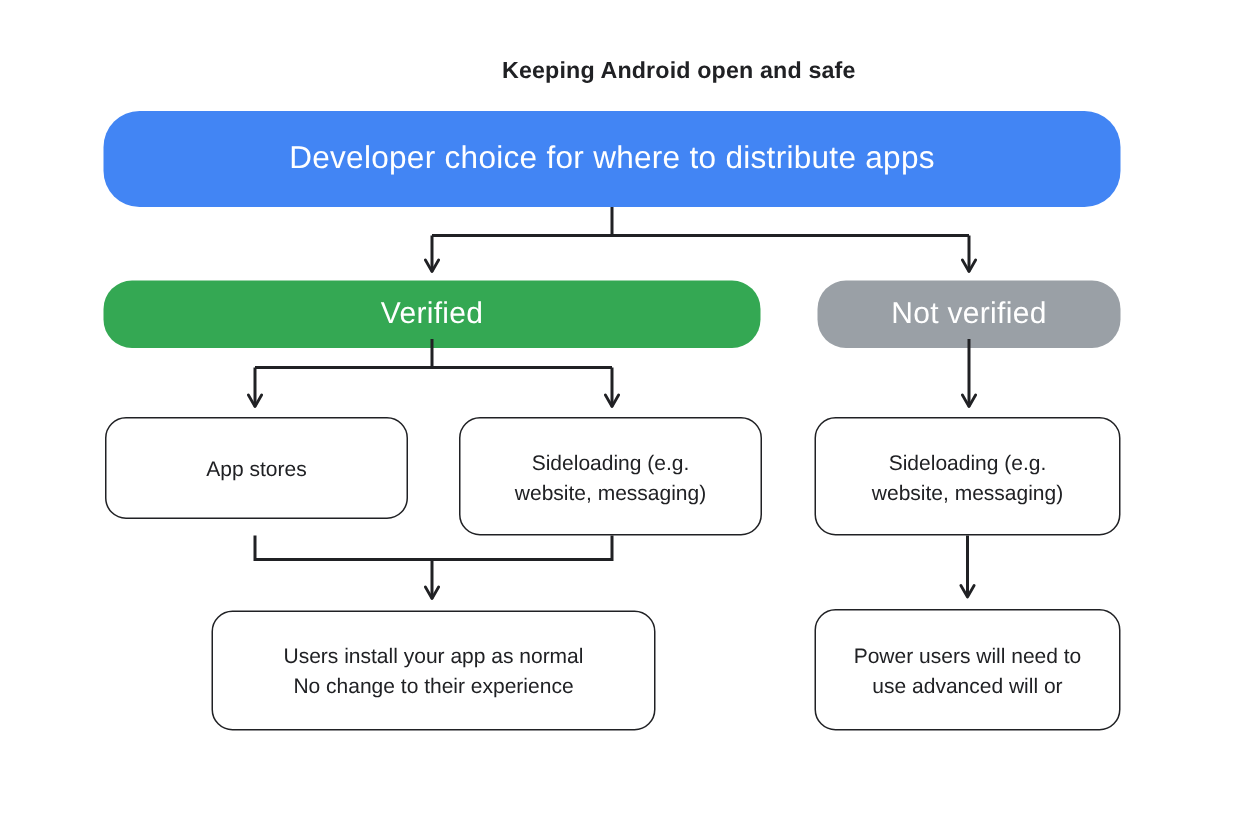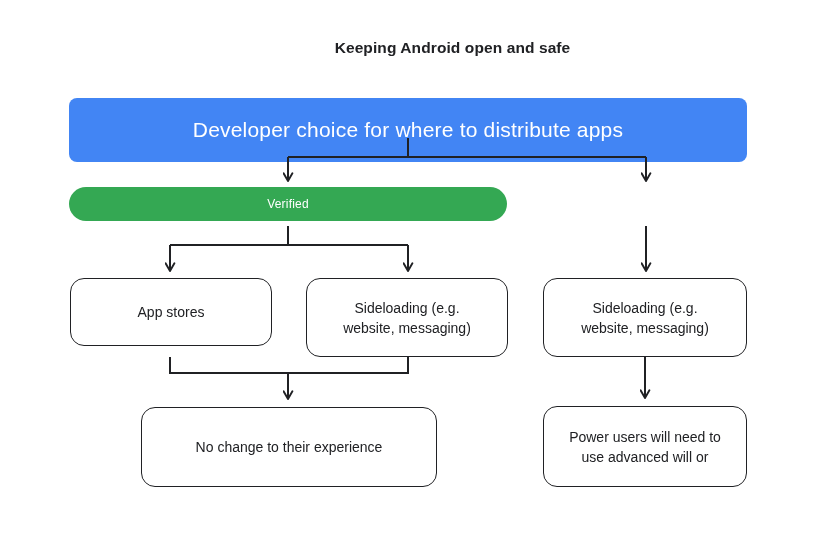--- a/index.html
+++ b/index.html
@@ -39,32 +39,31 @@
     position: absolute;
     display: flex;
     flex-direction: column;
     align-items: center;
     justify-content: center;
     text-align: center;
   }
   .root {
     left: 69px; top: 74px; width: 678px; height: 64px;
     background: var(--blue);
-    border-radius: 8px;
+    border-radius: 24px;
     color: #fff;
     font-size: 21px;
     font-weight: 400;
     letter-spacing: .2px;
-    margin-top: 24px;
   }
   .pill {
-    top: 187px; height: 34px;
+    top: 187px; height: 45px;
     border-radius: 19px;
     color: #fff;
-    font-size: 12px;
+    font-size: 20px;
     font-weight: 400;
     letter-spacing: .2px;
     align-items: center;
   }
   .pill-verified { left: 69px; width: 438px; background: var(--green); }
   .pill-not-verified { left: 545px; width: 202px; background: var(--gray); }
   .box {
     background: #fff;
     border: 1.7px solid var(--line);
     border-radius: 14px;
@@ -96,36 +95,40 @@
   <div class="title">Keeping Android open and safe</div>
 
   <div class="node root">
     <span>Developer choice for where to distribute apps</span>
   </div>
 
   <div class="node pill pill-verified">
     <span>Verified</span>
   </div>
 
+  <div class="node pill pill-not-verified">
+    <span>Not verified</span>
+  </div>
 
   <div class="node box box-app-stores">
     <span>App stores</span>
   </div>
 
   <div class="node box box-sideload-v">
     <span>Sideloading (e.g.</span>
     <span>website, messaging)</span>
   </div>
 
   <div class="node box box-sideload-nv">
     <span>Sideloading (e.g.</span>
     <span>website, messaging)</span>
   </div>
 
   <div class="node box box-users">
+    <span class="line">Users install your app as normal</span>
     <span class="line">No change to their experience</span>
   </div>
 
   <div class="node box box-power">
     <span>Power users will need to</span>
     <span>use advanced will or</span>
   </div>
 
   <svg class="connectors" viewBox="0 0 825 553" xmlns="http://www.w3.org/2000/svg" aria-hidden="true">
     <defs>

